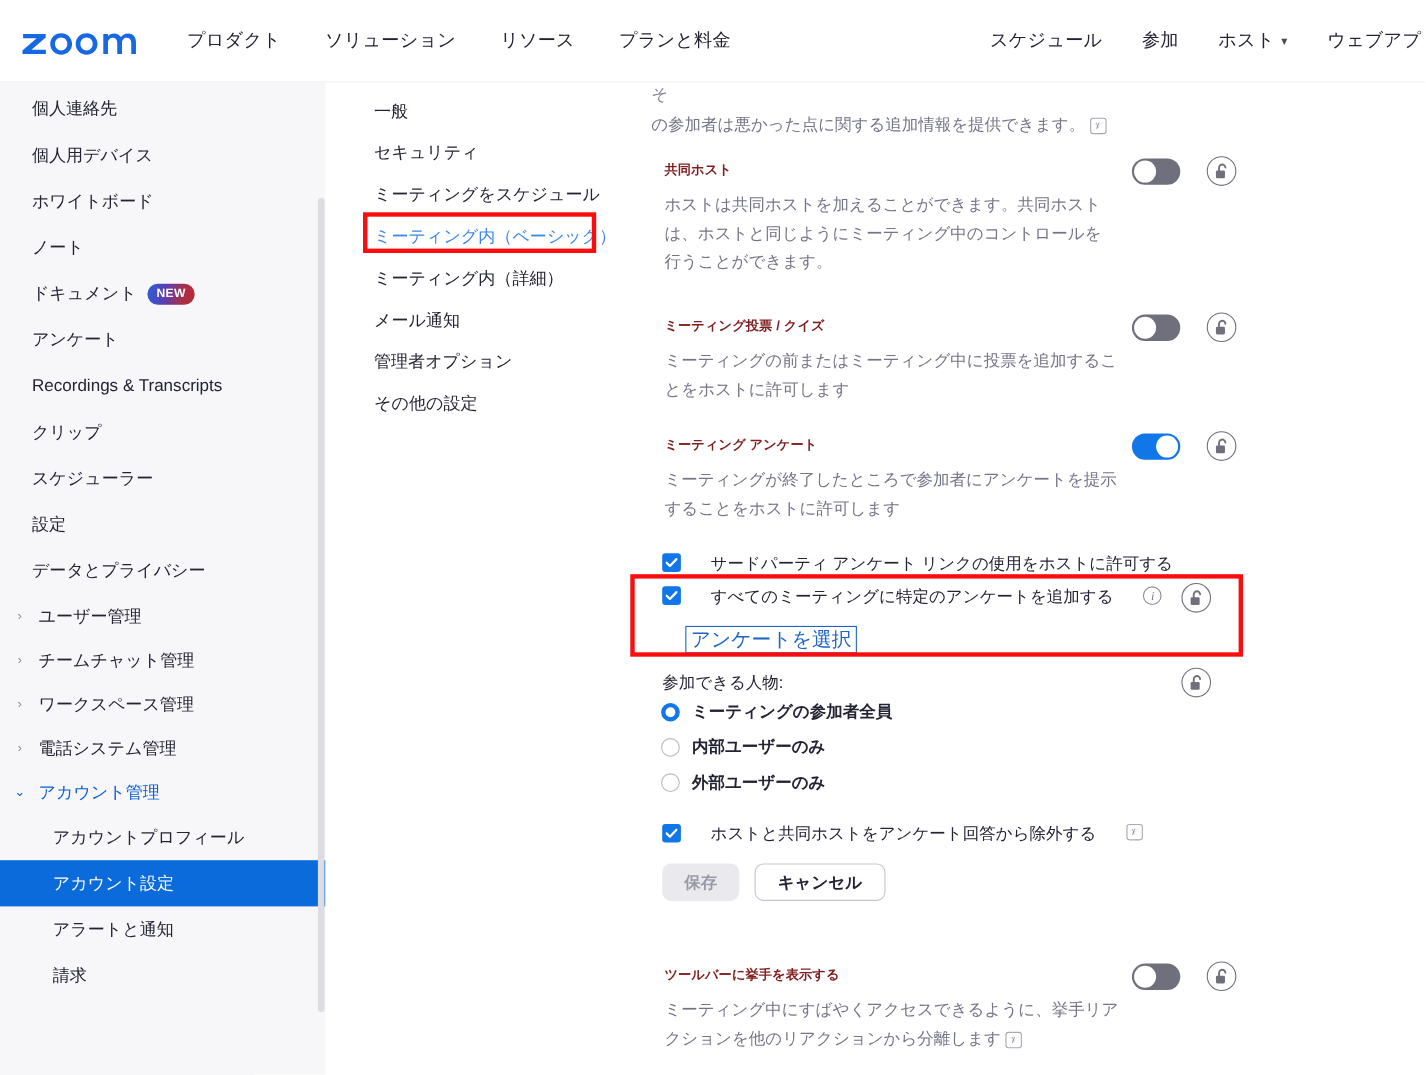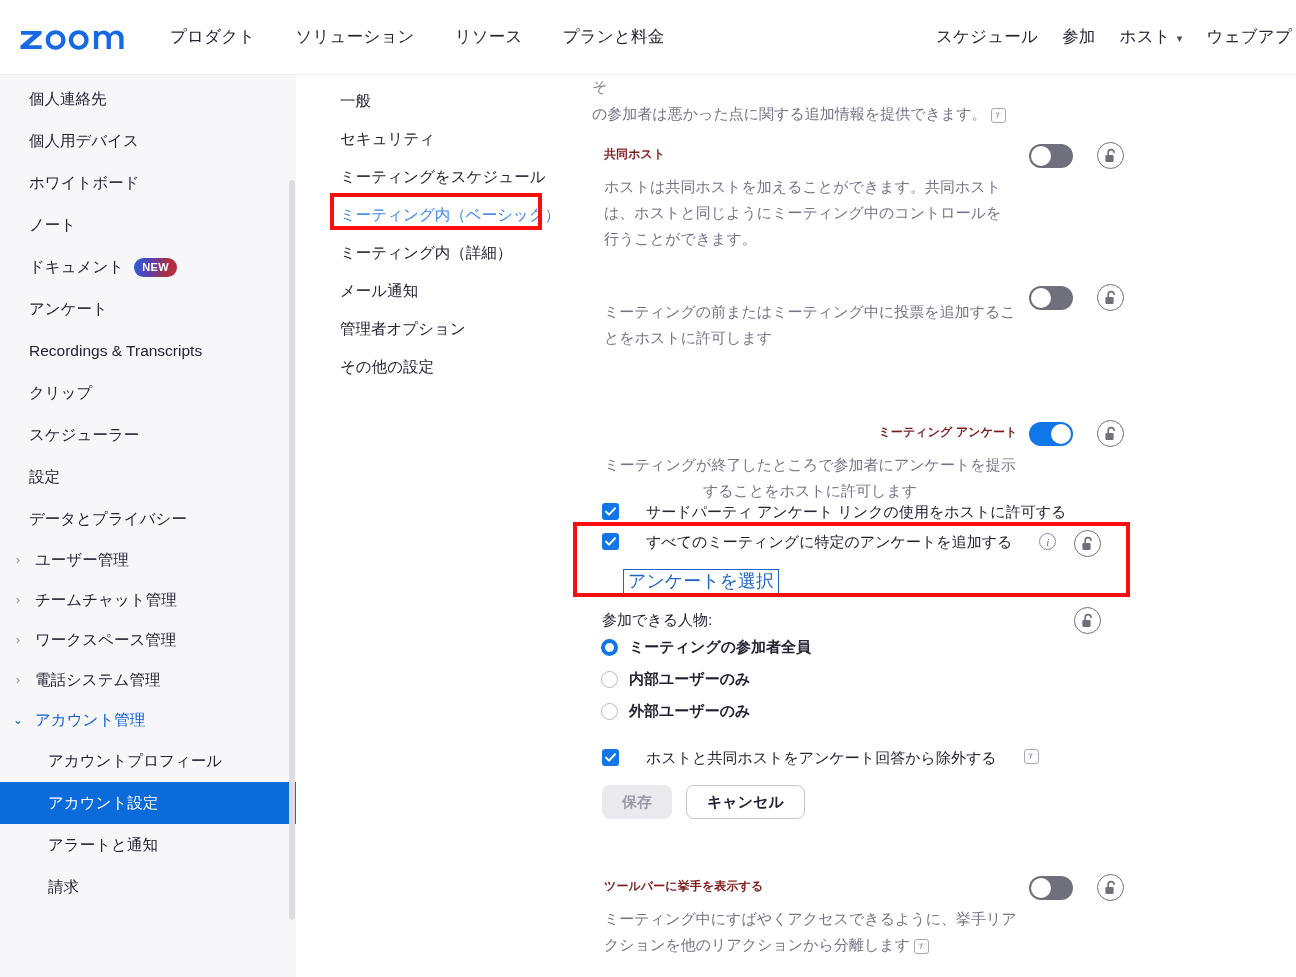--- a/index.html
+++ b/index.html
@@ -16,21 +16,21 @@
     background: #ffffff; z-index: 50;
     display: flex; align-items: center;
     border-bottom: 1px solid #f0f0f3;
   }
   .logo {
     margin-left: 18px; width: 108px; height: 30px;
     display: flex; align-items: center; justify-content: center;
   }
   .logo svg { display: block; }
   .nav-left { display: flex; align-items: center; margin-left: 44px; gap: 40px; }
-  .nav-right { display: flex; align-items: center; margin-left: auto; gap: 24px; padding-right: 4px; }
+  .nav-right { display: flex; align-items: center; margin-left: auto; gap: 36px; padding-right: 4px; }
   .nav-item {
     font-size: 16.5px; color: #232333; letter-spacing: .2px;
     white-space: nowrap; cursor: pointer; font-weight: 400;
   }
   .nav-item.caret { display: flex; align-items: center; gap: 6px; }
   .caret-glyph { font-size: 11px; color: #4a4a57; line-height: 1; transform: translateY(1px); }
 
   
   .sidebar {
     position: absolute; top: 60px; left: 0; width: 296px; height: 917px;
@@ -326,35 +326,36 @@
       <div class="lock">
         <svg width="14" height="16" viewBox="0 0 14 16">
             <path d="M4.2 7V4.6a2.9 2.9 0 0 1 5.8-.3" fill="none" stroke="#70707d" stroke-width="1.7" stroke-linecap="round"></path>
             <rect x="1.4" y="7" width="8.2" height="7" rx="1.2" fill="#70707d"></rect>
           </svg>
       </div>
     </div>
   </div>
 
   <div class="sect" style="position:absolute; top:228px; left:12px; width:700px;">
+    <div class="sect-title">ミーティング投票 / クイズ</div>
     <div class="sect-desc">ミーティングの前またはミーティング中に投票を追加することをホストに許可します</div>
     <div class="ctrl-row" style="top:-4px; right:168px;">
       <div class="toggle">
           <span class="knob"></span>
         </div>
       <div class="lock">
         <svg width="14" height="16" viewBox="0 0 14 16">
             <path d="M4.2 7V4.6a2.9 2.9 0 0 1 5.8-.3" fill="none" stroke="#70707d" stroke-width="1.7" stroke-linecap="round"></path>
             <rect x="1.4" y="7" width="8.2" height="7" rx="1.2" fill="#70707d"></rect>
           </svg>
       </div>
     </div>
   </div>
 
-  <div class="sect" style="position:absolute; top:364px; left:12px; width:700px;text-align:center;">
+  <div class="sect" style="position:absolute; top:336px; left:12px; width:700px;">
     <div class="sect-title">ミーティング アンケート</div>
     <div class="sect-desc">ミーティングが終了したところで参加者にアンケートを提示することをホストに許可します</div>
     <div class="ctrl-row" style="top:-4px; right:168px;">
       <div class="toggle on">
           <span class="knob"></span>
         </div>
       <div class="lock">
         <svg width="14" height="16" viewBox="0 0 14 16">
             <path d="M4.2 7V4.6a2.9 2.9 0 0 1 5.8-.3" fill="none" stroke="#70707d" stroke-width="1.7" stroke-linecap="round"></path>
             <rect x="1.4" y="7" width="8.2" height="7" rx="1.2" fill="#70707d"></rect>

